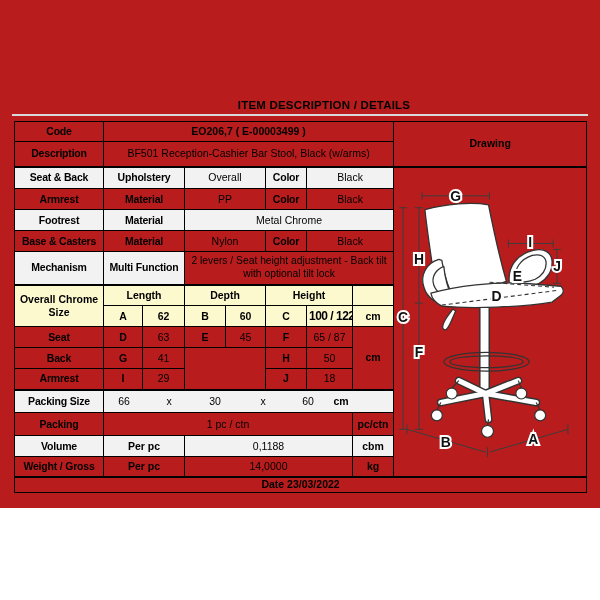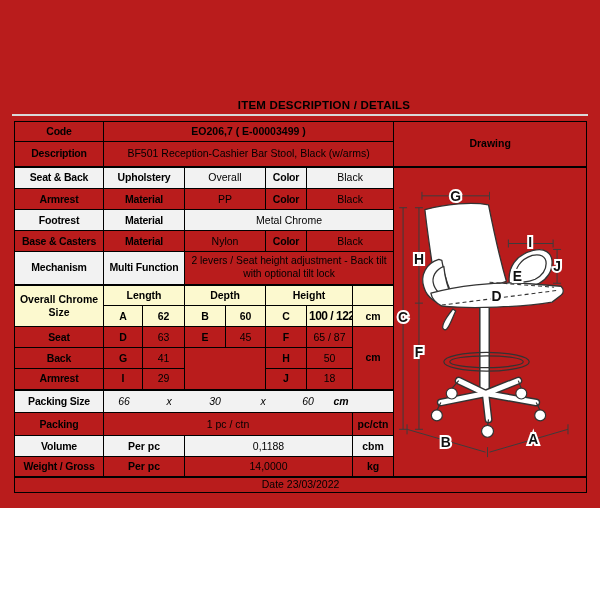--- a/index.html
+++ b/index.html
@@ -16,24 +16,24 @@
   .lb{font-weight:bold;text-align:left;padding-left:4px;letter-spacing:-.2px;}
   .bd{font-weight:bold;}
   .gy{background:#f2f2f2;}
   .yl{background:#fcf9cf;font-weight:bold;}
   .tight{letter-spacing:-.5px;font-size:12px;}
   .unit{font-weight:bold;text-align:left;padding-left:3px;}
   tr.sep td{border-top:2px solid #000;}
   .draw-head{font-weight:bold;}
   .draw-cell{padding:0;border-left:2px solid #000;position:relative;}
   .draw-cell svg{position:absolute;left:0;top:0;width:100%;height:100%;}
-  .psize{position:relative;padding:0;font-style:italic;}
+  .psize{position:relative;padding:0;}
   .ps{position:absolute;top:50%;transform:translate(-50%,-50%);}
   .mech{font-size:10.3px;line-height:1.3;}
-  .dateline{font-weight:normal;font-size:10.5px;}
+  .dateline{font-weight:bold;font-size:10.5px;}
   svg text{font-family:"Liberation Sans",sans-serif;}
 </style>
 </head>
 <body>
 
 <div class="page">
   <div class="title">ITEM DESCRIPTION / DETAILS</div>
   <div class="title-rule"></div>
 
   <table class="spec">

